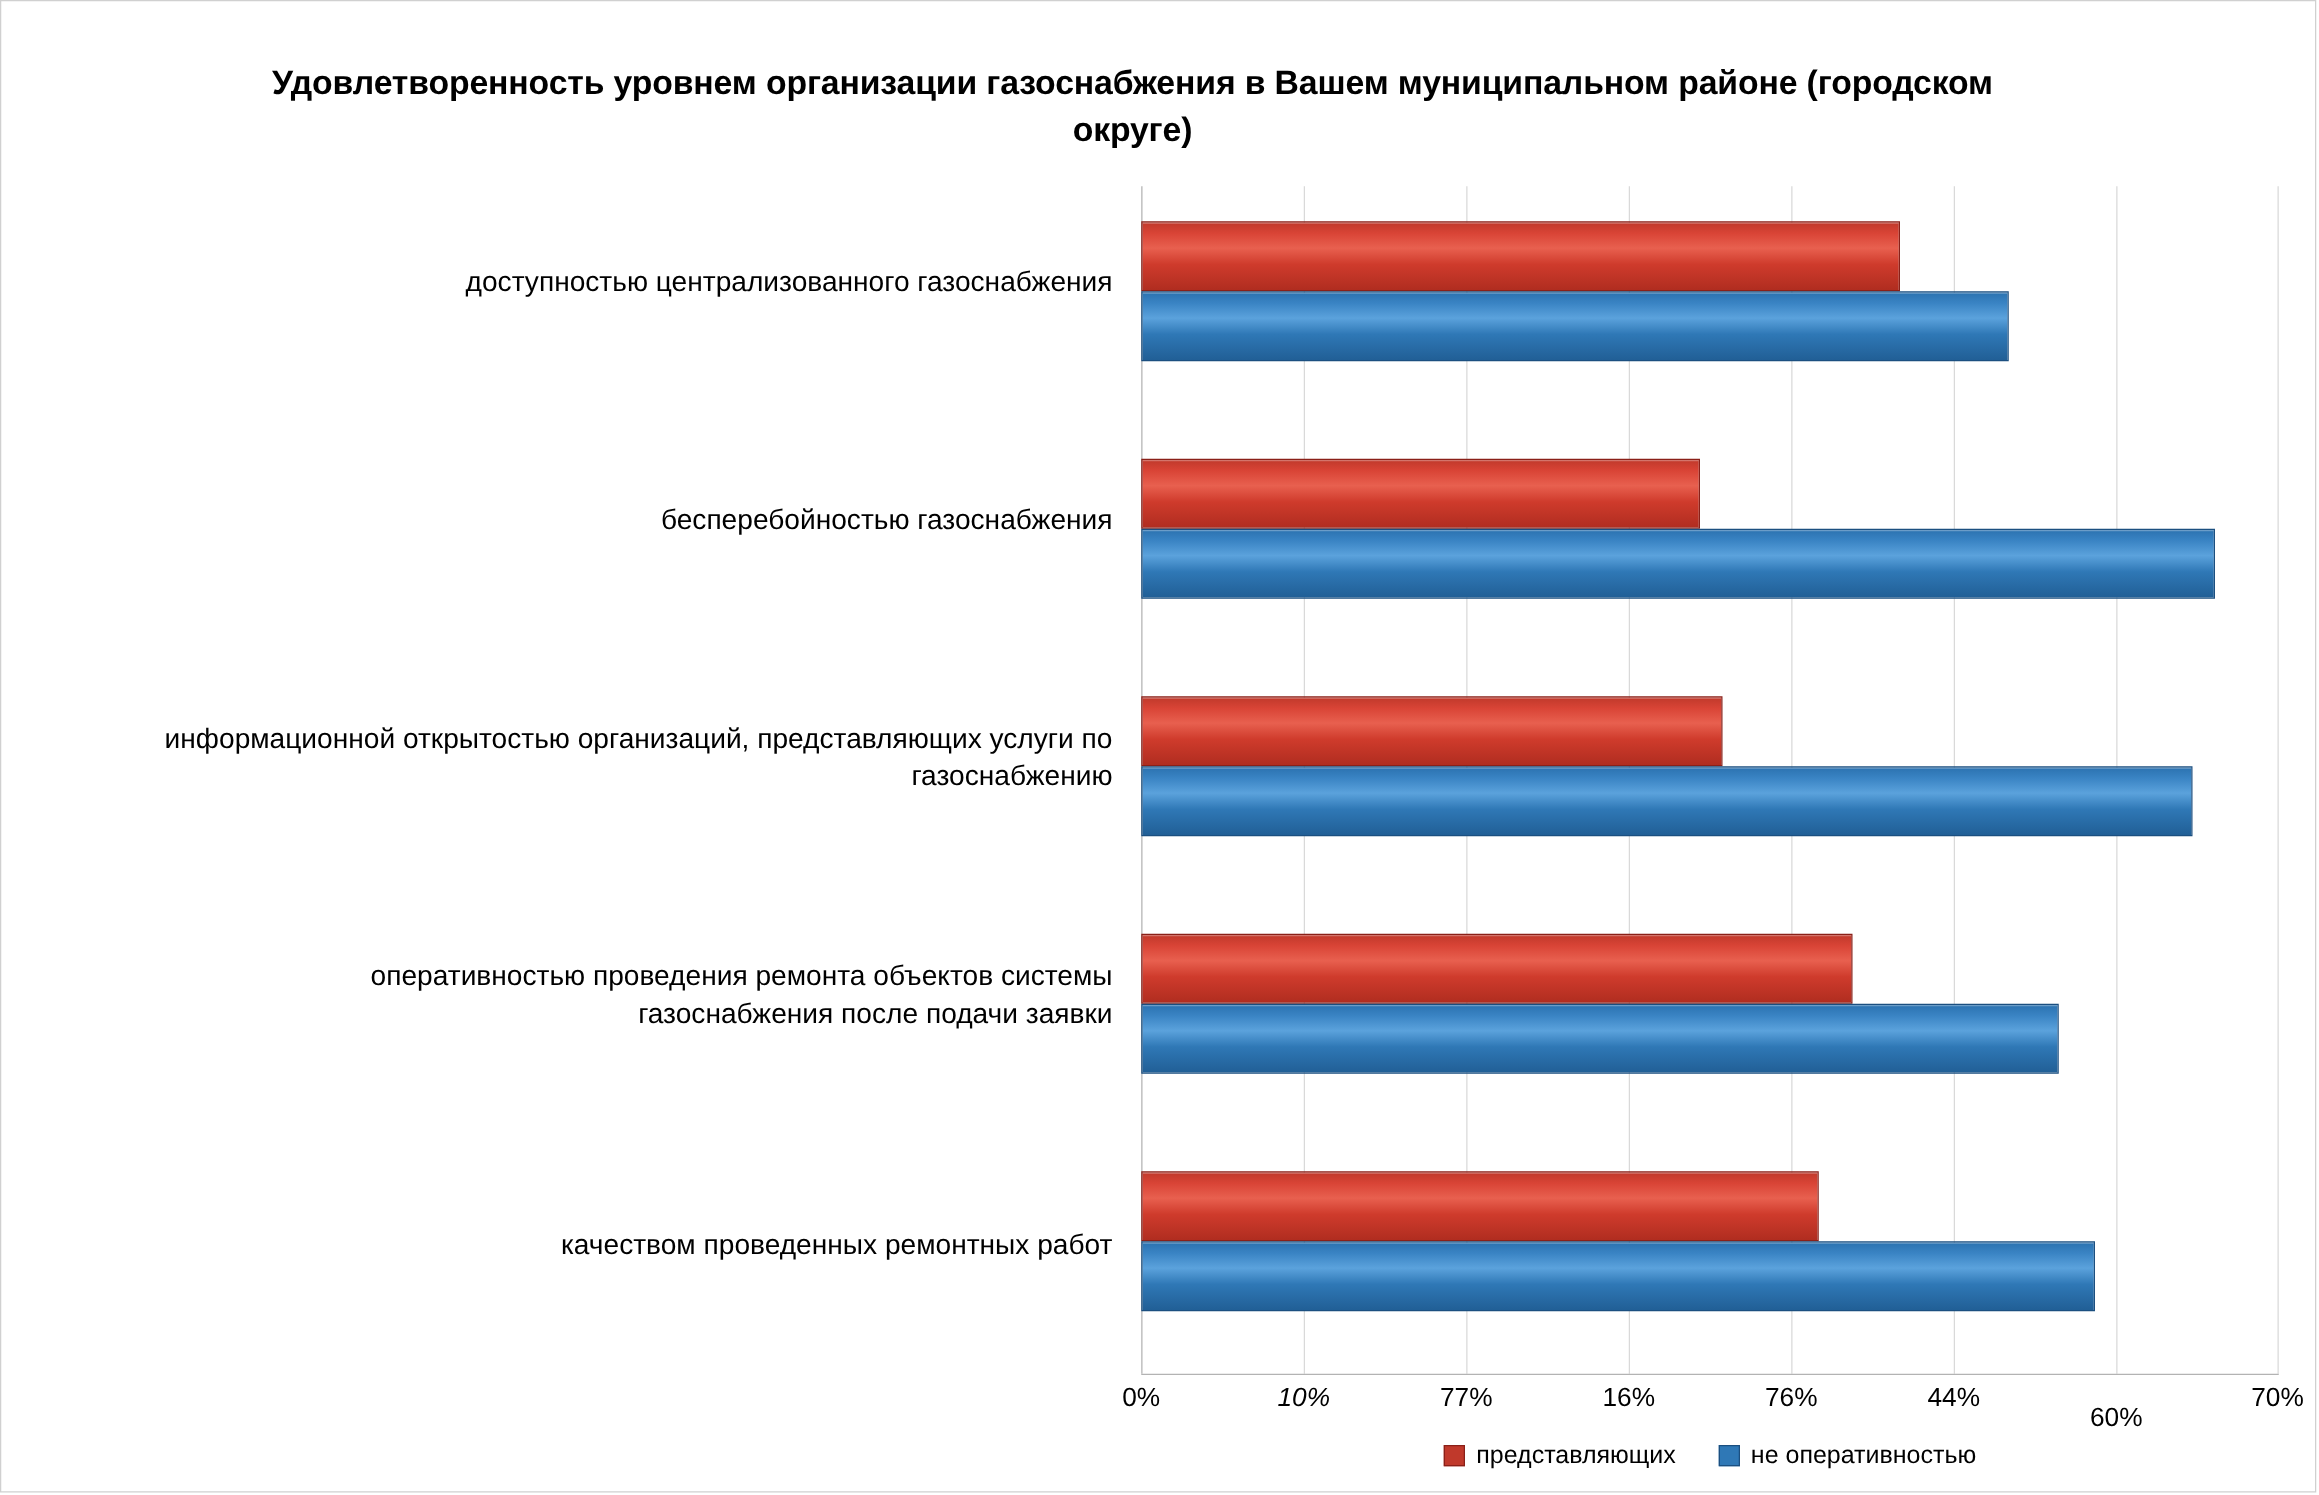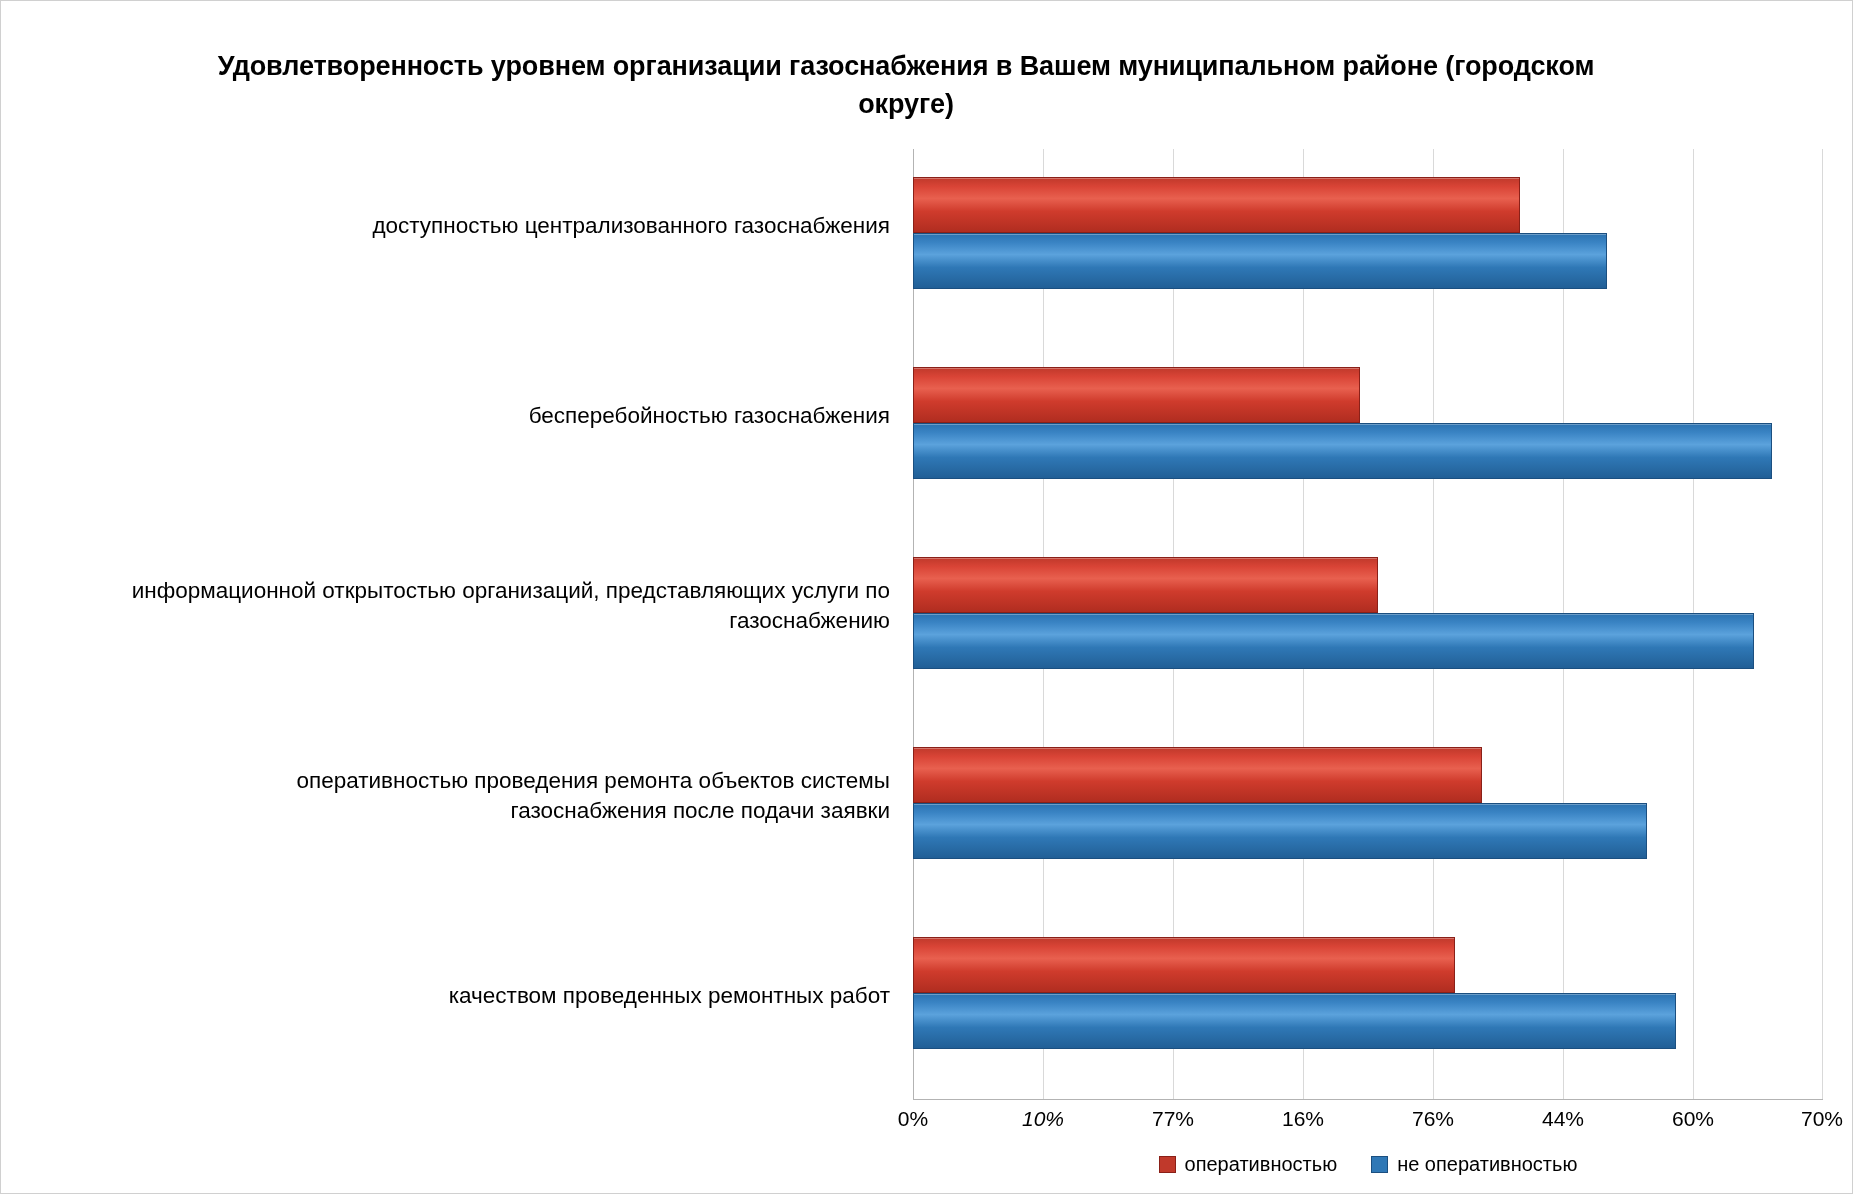--- a/index.html
+++ b/index.html
@@ -189,27 +189,27 @@
   <div class="cat-label" style="top:765px; width:730px; right:962px;">оперативностью проведения ремонта объектов системы газоснабжения после подачи заявки</div>
   <div class="cat-label" style="top:575px; width:880px; right:962px;">информационной открытостью организаций, представляющих услуги по газоснабжению</div>
   <div class="cat-label" style="top:980px;">качеством проведенных ремонтных работ</div>
 
   <div class="xtick" style="left:912px;">0%</div>
   <div class="xtick" style="left:1042px;font-style:italic;">10%</div>
   <div class="xtick" style="left:1172px;">77%</div>
   <div class="xtick" style="left:1302px;">16%</div>
   <div class="xtick" style="left:1432px;">76%</div>
   <div class="xtick" style="left:1562px;">44%</div>
-  <div class="xtick" style="left:1692px;">60%</div>
+  <div class="xtick" style="left:1692px;margin-top:16px;">60%</div>
   <div class="xtick" style="left:1821px;">70%</div>
 
   <div id="legend">
     <div class="legend-item">
       <span class="legend-swatch red"></span>
-      <span>оперативностью</span>
+      <span>представляющих</span>
     </div>
     <div class="legend-item">
       <span class="legend-swatch blue"></span>
       <span>не оперативностью</span>
     </div>
   </div>
 
 </div>
 
 </body></html>

